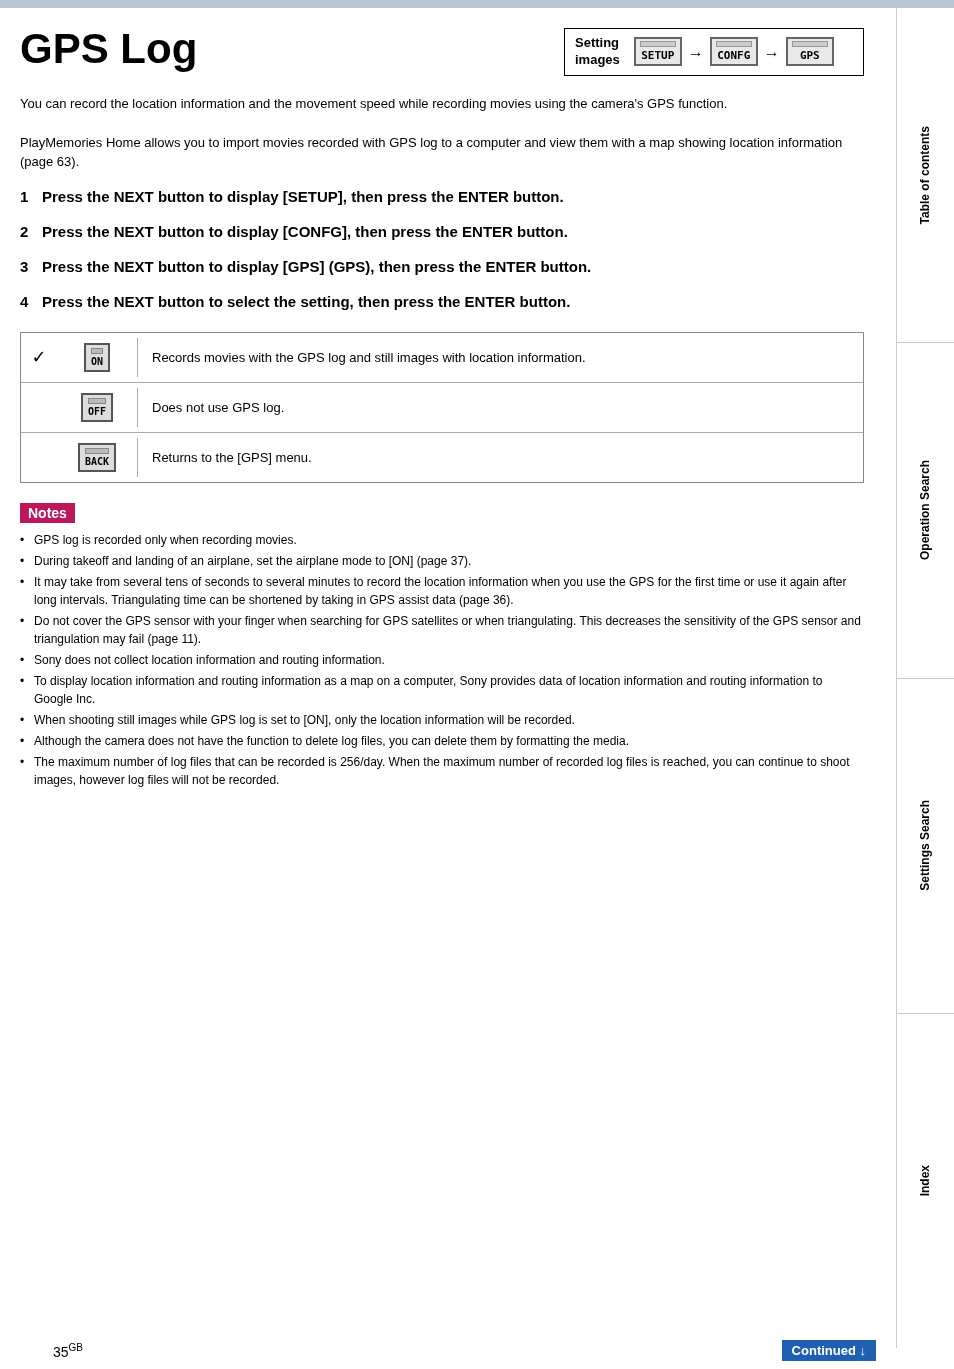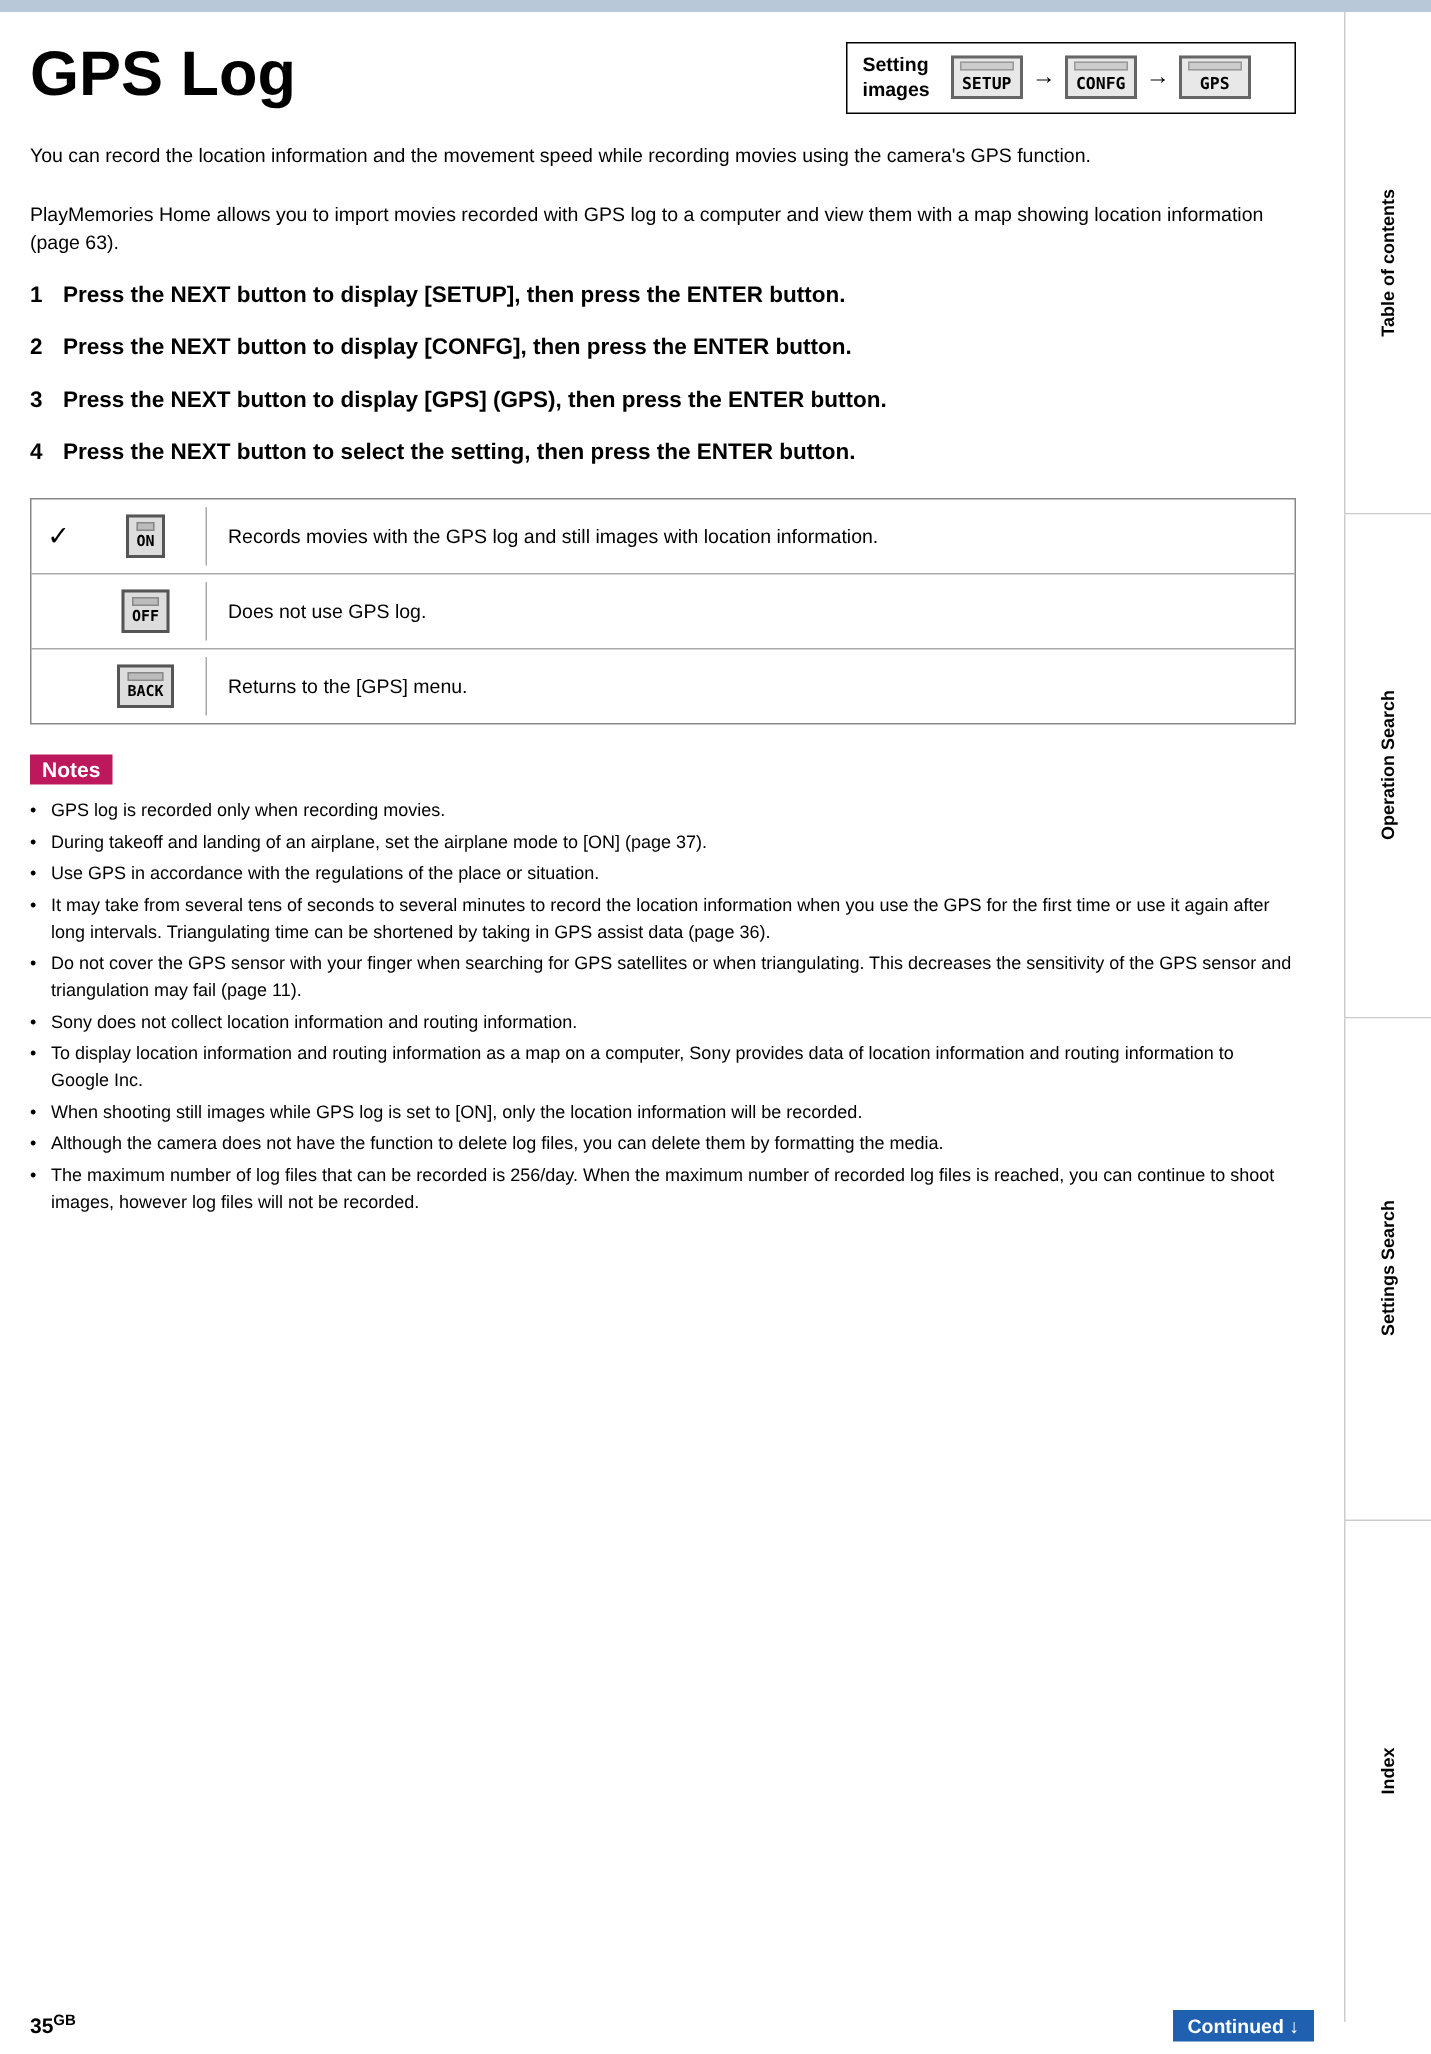--- a/index.html
+++ b/index.html
@@ -257,21 +257,22 @@
       left: 0;
       right: 58px;
       padding: 8px 20px;
       display: flex;
       justify-content: space-between;
       align-items: center;
     }
 
     .page-number {
       font-size: 14px;
-      font-weight: bold;
+      font-weight: normal;
+      margin-left: 33px;
     }
 
     .continued-text {
       font-size: 13px;
       font-weight: bold;
       background: #2060b0;
       color: #fff;
       padding: 3px 10px;
     }
 
@@ -392,21 +393,20 @@
       <div class="desc-cell">Returns to the [GPS] menu.</div>
     </div>
 
   </div>
 
   <div class="notes-section">
     <div class="notes-badge">Notes</div>
     <ul class="notes-list">
       <li>GPS log is recorded only when recording movies.</li>
       <li>During takeoff and landing of an airplane, set the airplane mode to [ON] (page 37).</li>
-      <li>Use GPS in accordance with the regulations of the place or situation.</li>
       <li>It may take from several tens of seconds to several minutes to record the location information when you use the GPS for the first time or use it again after long intervals. Triangulating time can be shortened by taking in GPS assist data (page 36).</li>
       <li>Do not cover the GPS sensor with your finger when searching for GPS satellites or when triangulating. This decreases the sensitivity of the GPS sensor and triangulation may fail (page 11).</li>
       <li>Sony does not collect location information and routing information.</li>
       <li>To display location information and routing information as a map on a computer, Sony provides data of location information and routing information to Google Inc.</li>
       <li>When shooting still images while GPS log is set to [ON], only the location information will be recorded.</li>
       <li>Although the camera does not have the function to delete log files, you can delete them by formatting the media.</li>
       <li>The maximum number of log files that can be recorded is 256/day. When the maximum number of recorded log files is reached, you can continue to shoot images, however log files will not be recorded.</li>
     </ul>
   </div>
 

